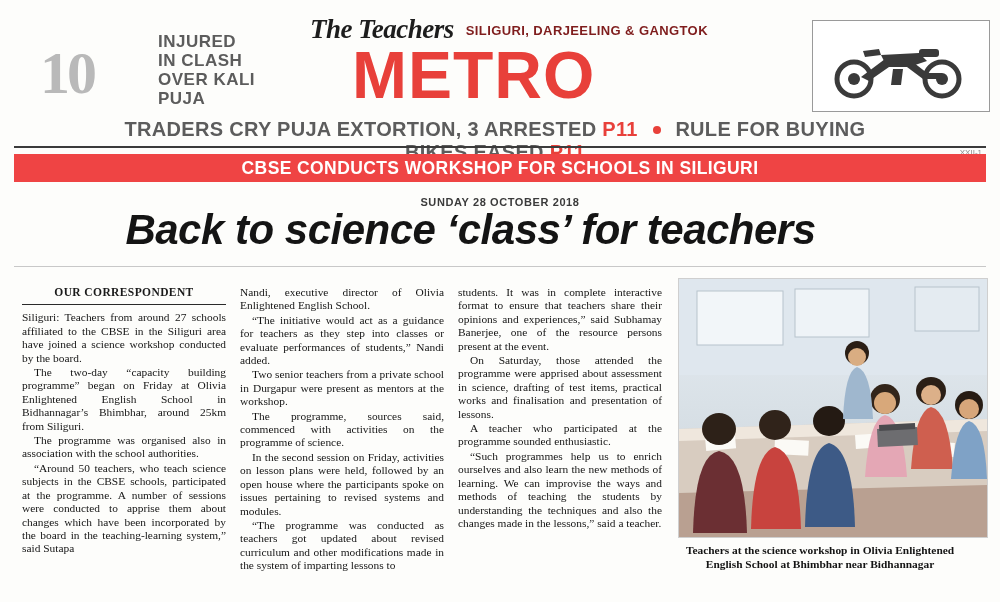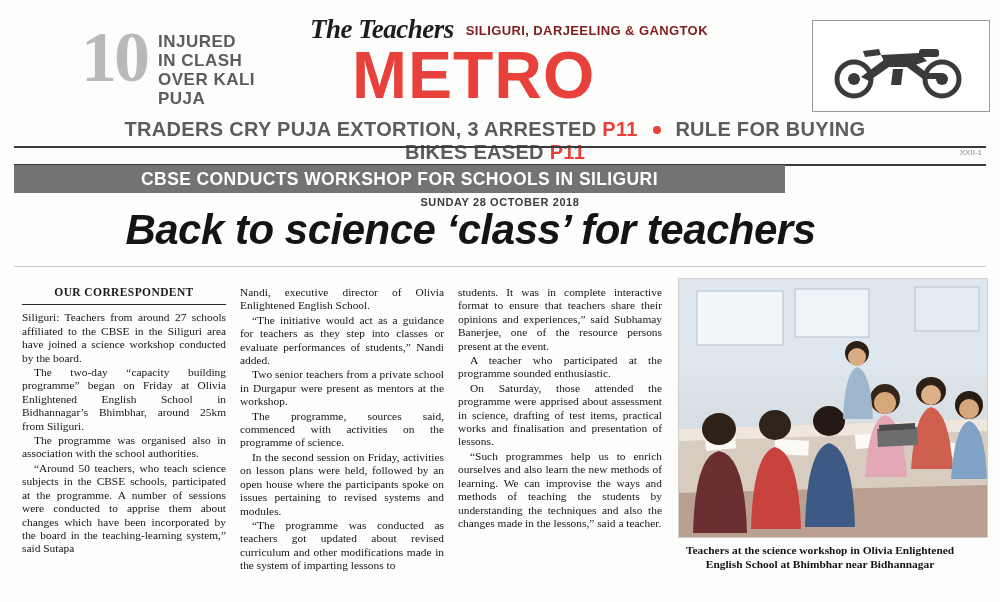--- a/index.html
+++ b/index.html
@@ -19,28 +19,27 @@
 
   
   .masthead {
     position: absolute;
     left: 0; top: 0;
     width: 1000px;
     height: 150px;
   }
   .big-number {
     position: absolute;
-    left: 40px; top: 12px;
-    font-family: "Liberation Serif", serif;
-    font-weight: bold;
-    font-size: 72px;
+    left: 40px; top: 28px;
+    font-family: "Liberation Serif", serif;
+    font-weight: bold;
+    font-size: 60px;
     line-height: 90px;
     color: #b9b9b9;
     letter-spacing: -3px;
-    margin-left: 41px;
   }
   .injured-block {
     position: absolute;
     left: 158px; top: 32px;
     font-family: "Liberation Sans", sans-serif;
     font-weight: bold;
     font-size: 17px;
     line-height: 19px;
     color: #5c5c5c;
     letter-spacing: 0.5px;
@@ -142,24 +141,24 @@
     position: absolute;
     right: 18px; top: 148px;
     font-family: "Liberation Sans", sans-serif;
     font-size: 8px;
     color: #8d8d8d;
   }
 
   
   .kicker-bar {
     position: absolute;
-    left: 14px; top: 165px;
-    width: 771px;
+    left: 14px; top: 154px;
+    width: 972px;
     height: 28px;
-    background: #737373;
+    background: #ef4444;
   }
   .kicker-bar span {
     display: block;
     text-align: center;
     line-height: 28px;
     font-family: "Liberation Sans", sans-serif;
     font-weight: bold;
     font-size: 17.5px;
     color: #ffffff;
     letter-spacing: 0.4px;
@@ -320,22 +319,22 @@
       <p class="first">Nandi, executive director of Olivia Enlightened English School.</p>
       <p>“The initiative would act as a guidance for teachers as they step into classes or evaluate performances of students,” Nandi added.</p>
       <p>Two senior teachers from a private school in Durgapur were present as mentors at the workshop.</p>
       <p>The programme, sources said, commenced with activities on the programme of science.</p>
       <p>In the second session on Friday, activities on lesson plans were held, followed by an open house where the participants spoke on issues pertaining to revised systems and modules.</p>
       <p>“The programme was conducted as teachers got updated about revised curriculum and other modifications made in the system of imparting lessons to</p>
     </div>
 
     <div class="col">
       <p class="first">students. It was in complete interactive format to ensure that teachers share their opinions and experiences,” said Subhamay Banerjee, one of the resource persons present at the event.</p>
+      <p>On Saturday, those attended the programme were apprised about assessment in science, drafting of test items, practical works and finalisation and presentation of lessons.</p>
       <p>A teacher who participated at the programme sounded enthusiastic.</p>
-      <p>On Saturday, those attended the programme were apprised about assessment in science, drafting of test items, practical works and finalisation and presentation of lessons.</p>
       <p>“Such programmes help us to enrich ourselves and also learn the new methods of learning. We can improvise the ways and methods of teaching the students by understanding the techniques and also the changes made in the lessons,” said a teacher.</p>
     </div>
   </div>
 
   <div class="photo-wrap">
     <div class="photo">
       <svg width="308" height="258" viewBox="0 0 308 258">
         <defs>
           <linearGradient id="wallg" x1="0" y1="0" x2="0" y2="1">
             <stop offset="0%" stop-color="#e8eef3"></stop>

